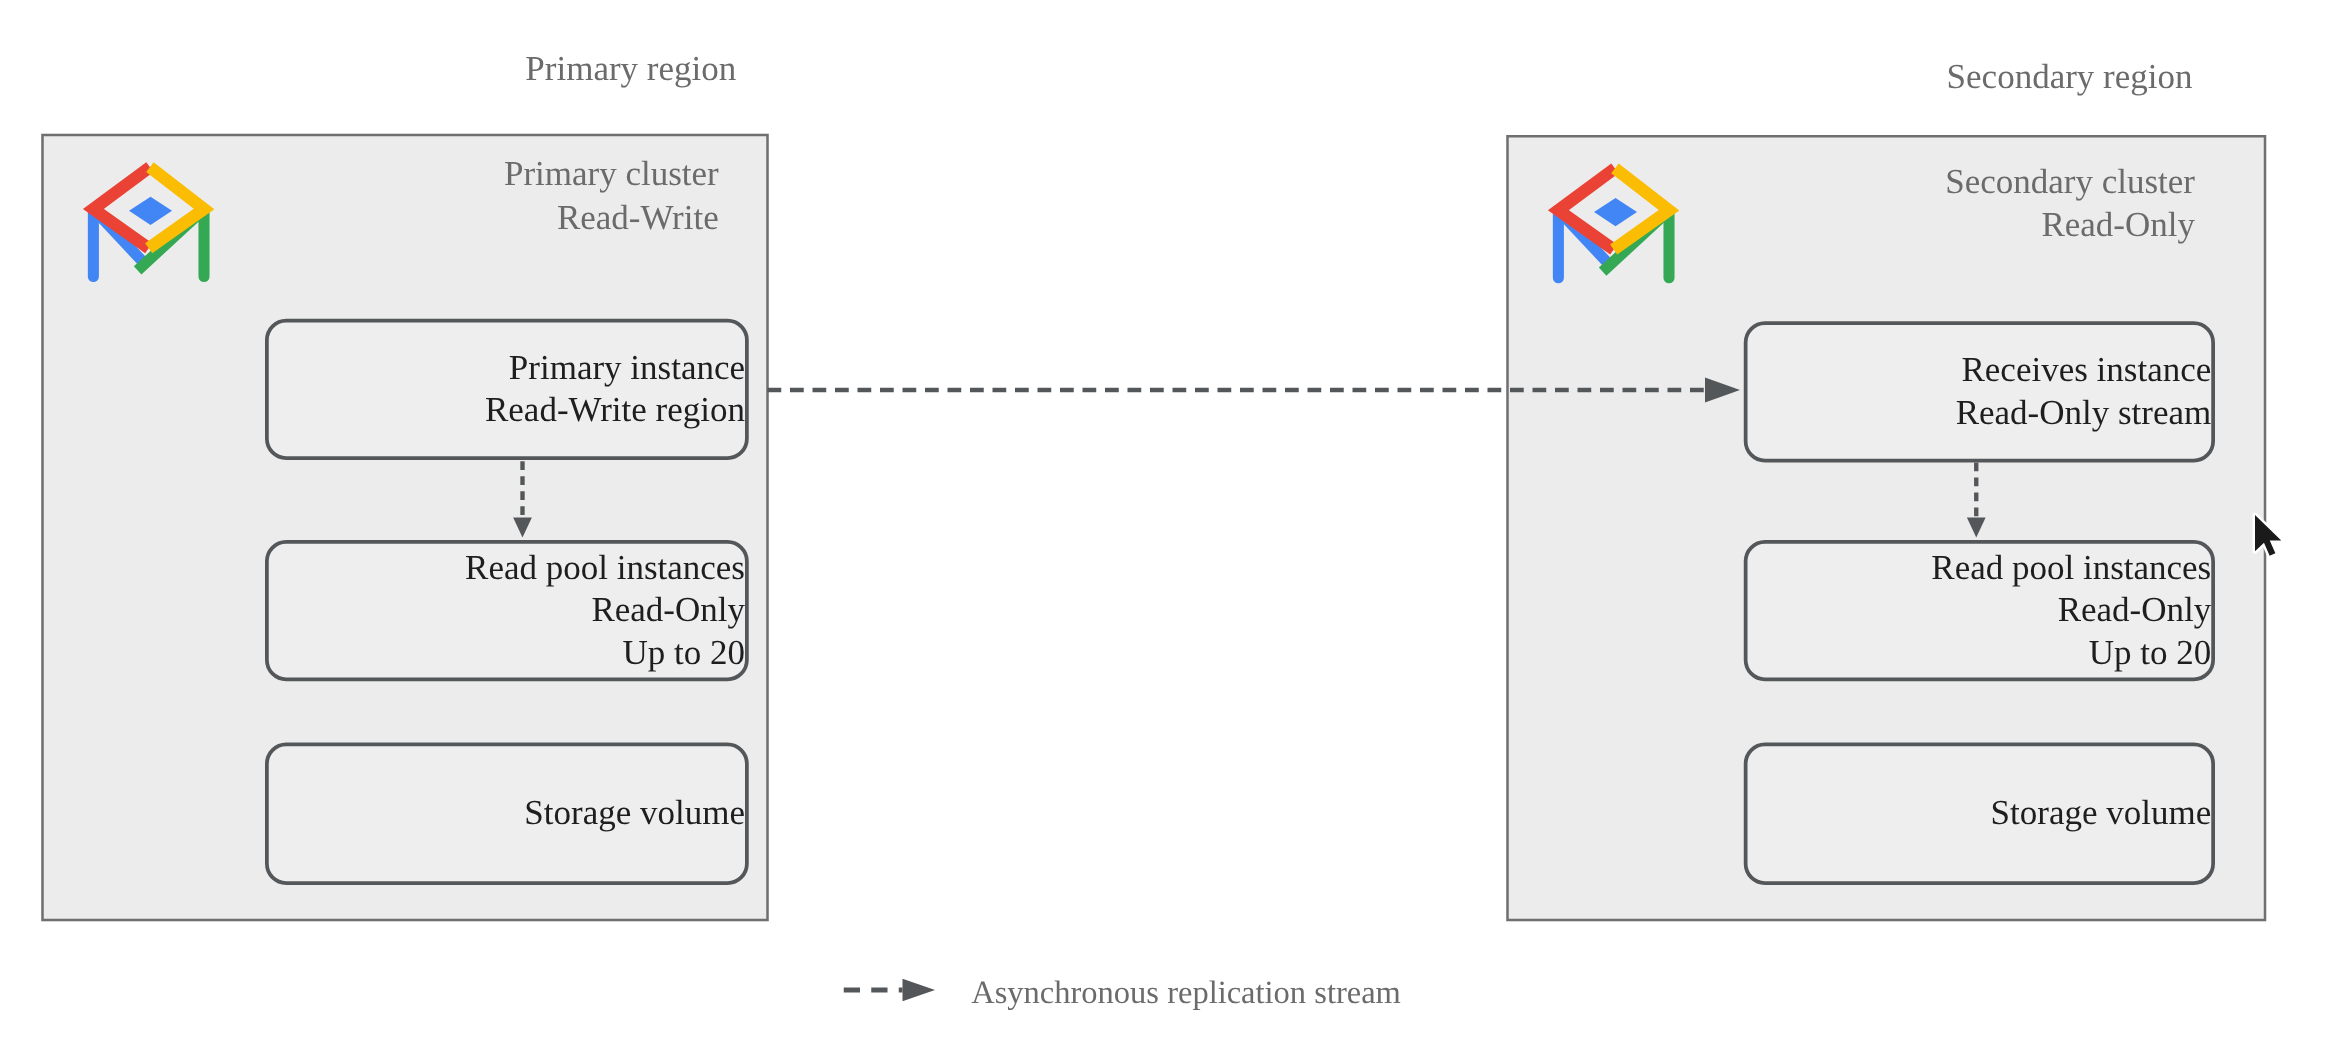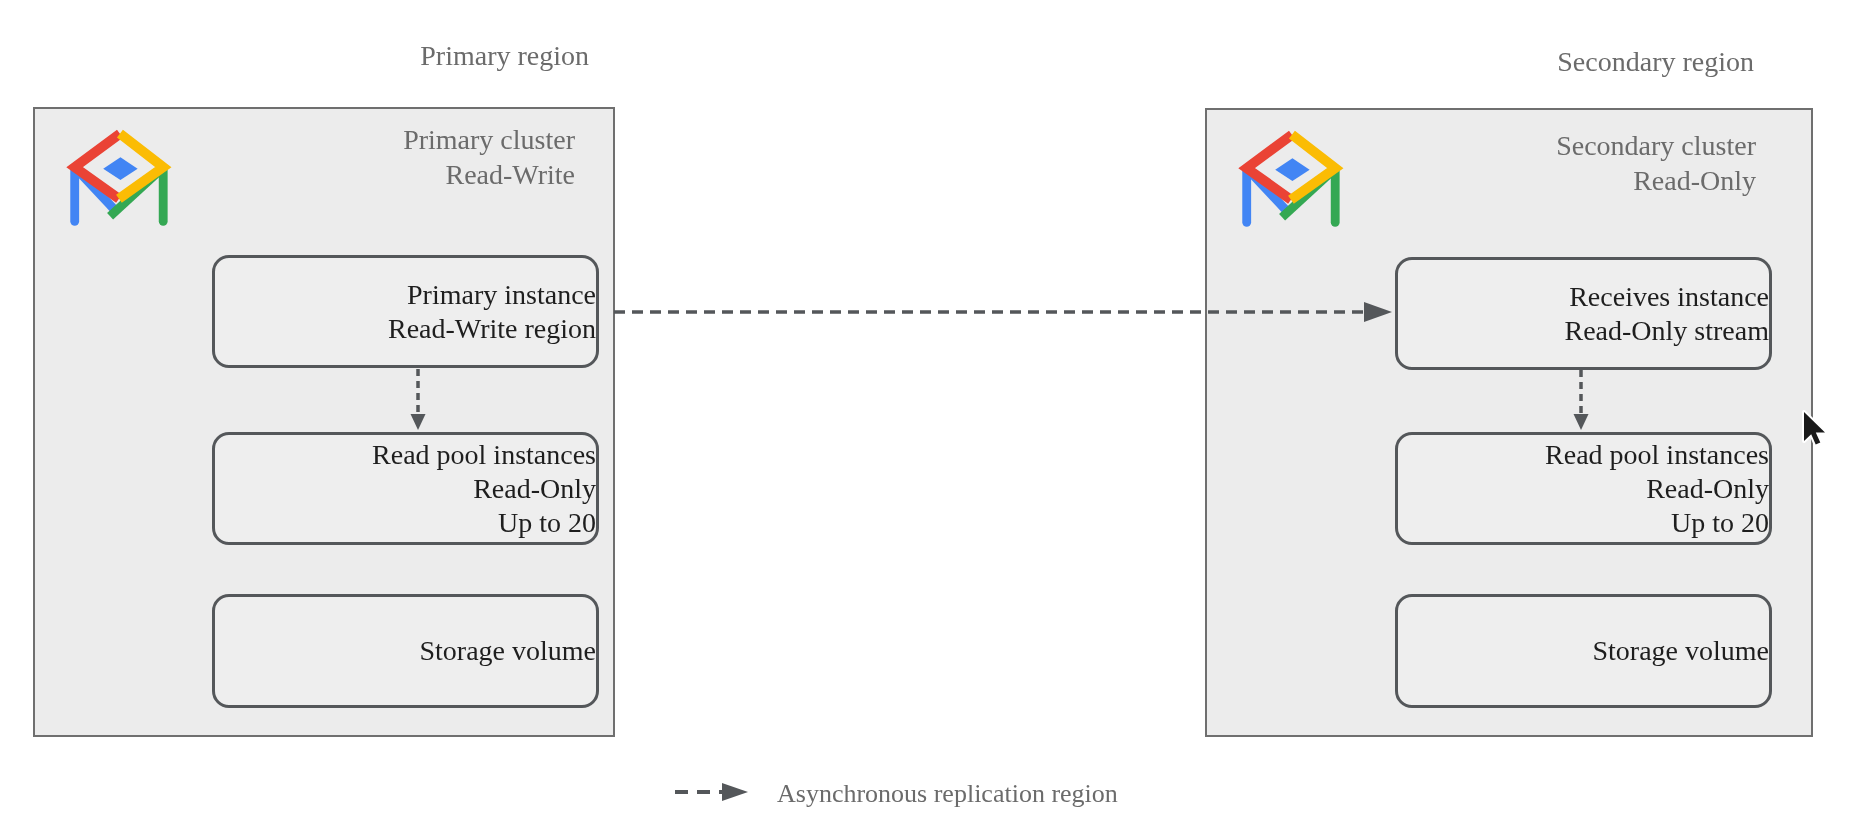--- a/index.html
+++ b/index.html
@@ -118,20 +118,20 @@
       <line x1="1581" y1="370" x2="1581" y2="414" style="stroke:var(--arrow)" stroke-width="3.5" stroke-dasharray="7 5"></line>
       <polygon points="1573.5,414 1588.5,414 1581,430" style="fill:var(--arrow)"></polygon>
     </g>
 
     <g>
       <line x1="675" y1="792" x2="722" y2="792" style="stroke:var(--arrow)" stroke-width="4" stroke-dasharray="13 9"></line>
       <polygon points="722,783 748,792 722,801" style="fill:var(--arrow)"></polygon>
     </g>
   </svg>
 
-  <div class="legend-text">Asynchronous replication region</div>
+  <div class="legend-text">Asynchronous replication stream</div>
 
   <svg class="overlay" style="left:1800px;top:410px" width="32" height="42" viewBox="0 0 32 42">
     <path d="M4 2 L4 31 L11.2 24.2 L15.7 34.6 L20.3 32.6 L15.8 22.4 L25 22.4 Z" fill="none" stroke="#ffffff" stroke-width="4" stroke-linejoin="round"></path>
     <path d="M4 2 L4 31 L11.2 24.2 L15.7 34.6 L20.3 32.6 L15.8 22.4 L25 22.4 Z" style="fill:var(--cursor_fill)"></path>
   </svg>
 
 </div>
 
 </body></html>

